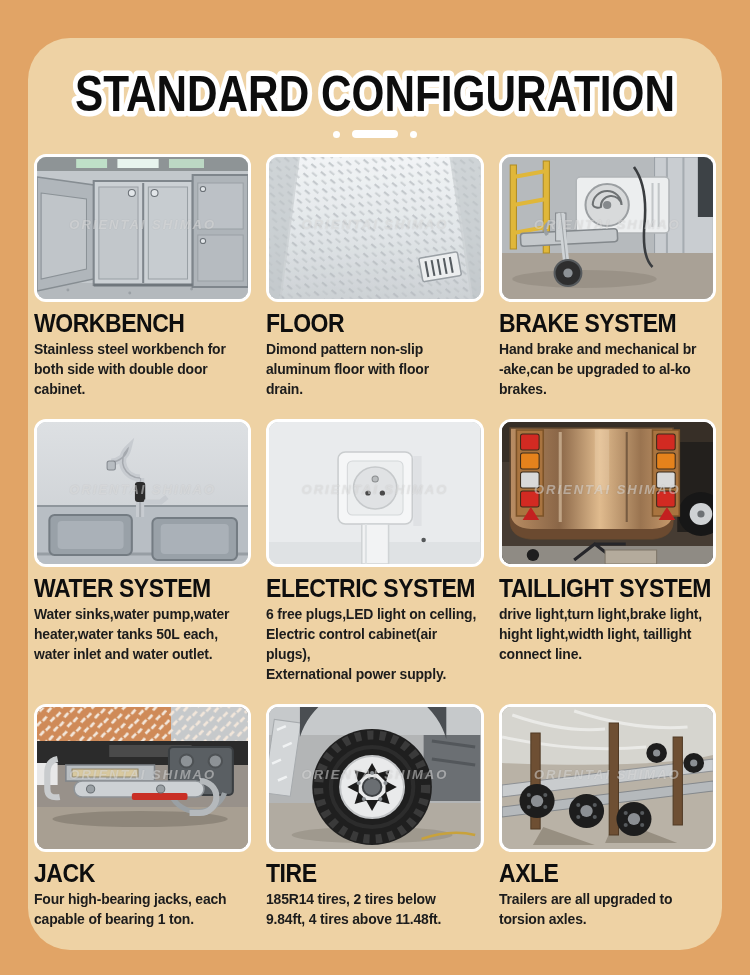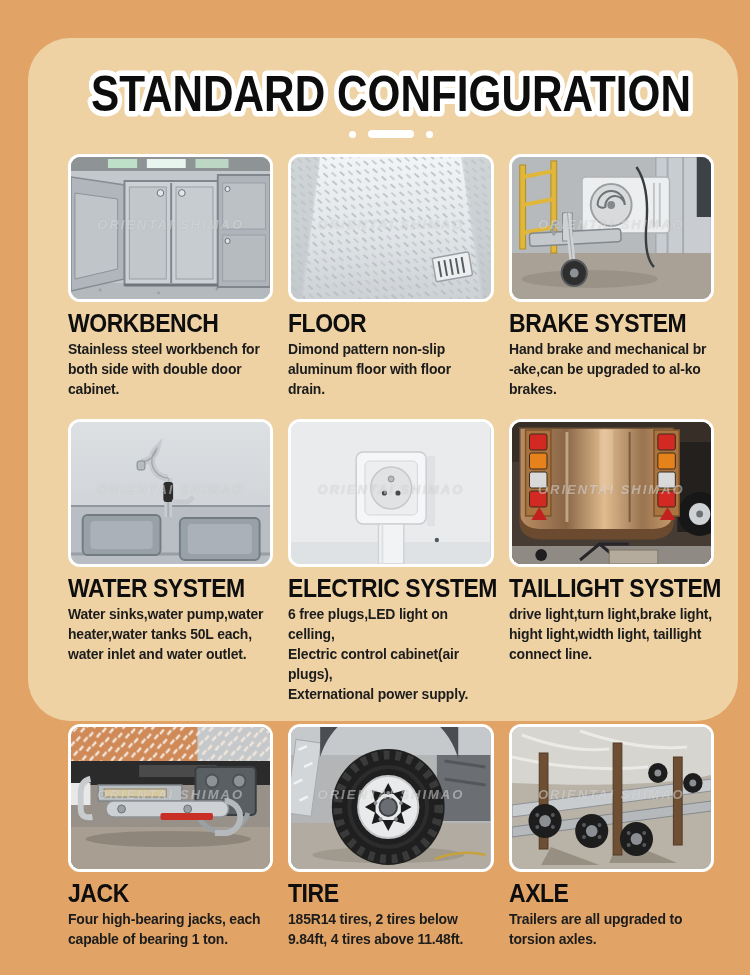--- a/index.html
+++ b/index.html
@@ -3,32 +3,32 @@
 <meta charset="utf-8">
 <style>
   html,body{margin:0;padding:0;}
   body{
     width:750px;height:975px;position:relative;
     background:#e1a466;
     font-family:"Liberation Sans",sans-serif;
     overflow:hidden;
   }
   .panel{
-    position:absolute;left:28px;top:38px;width:694px;height:683px;
-    background:#eed2a4;border-radius:42px;padding-left:16px;
+    position:absolute;left:28px;top:38px;width:694px;height:912px;
+    background:#eed2a4;border-radius:42px;
   }
   .title-wrap{margin:24px auto 0;width:660px;height:62px;display:block;}
   .divider{
     display:flex;align-items:center;justify-content:center;gap:12px;
     margin-top:5px;height:10px;
   }
   .divider .dot{width:7px;height:7px;border-radius:50%;background:#fff;}
   .divider .bar{width:46px;height:8px;border-radius:4px;background:#fff;}
   .grid{
-    margin:15px 24px 0;
+    margin:15px 6px 0;
     display:grid;grid-template-columns:repeat(3,1fr);
     column-gap:15px;row-gap:20px;
   }
   .card{min-width:0;}
   .photo-frame{
     position:relative;height:142px;
     border:3px solid #fff;border-radius:12px;overflow:hidden;
     background:#c9ccce;
   }
   .photo-frame svg{display:block;width:100%;height:100%;}

